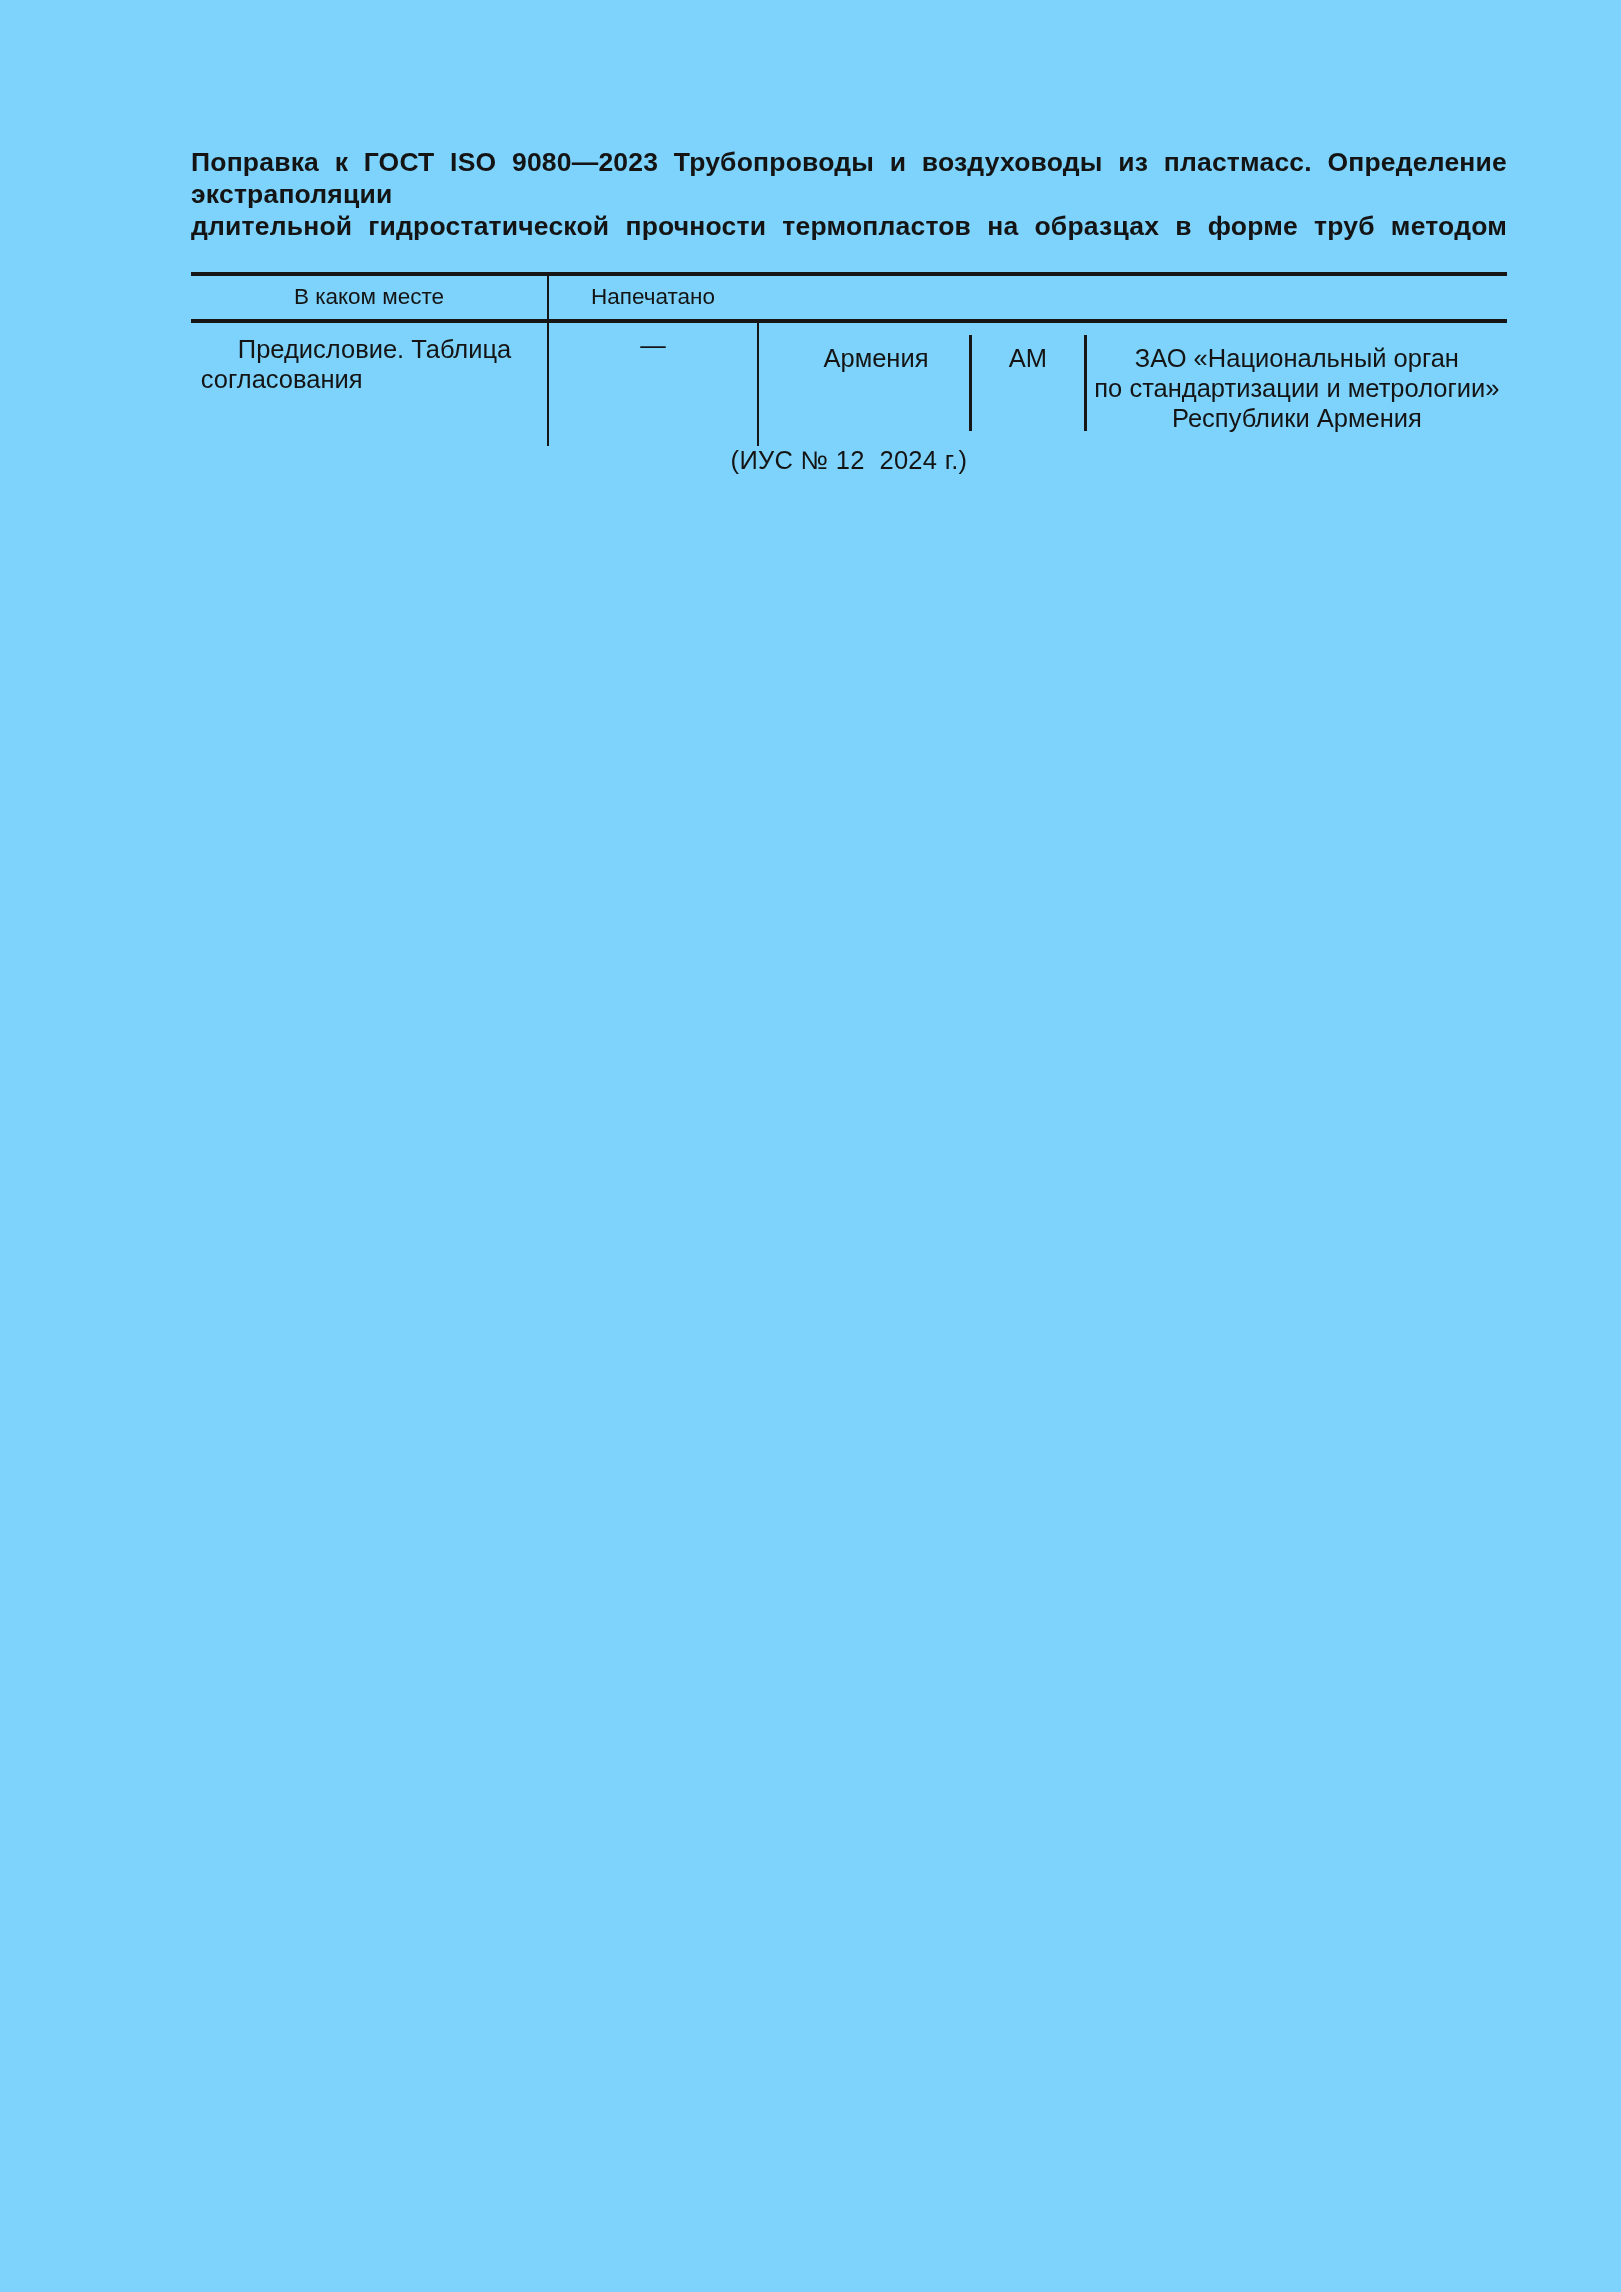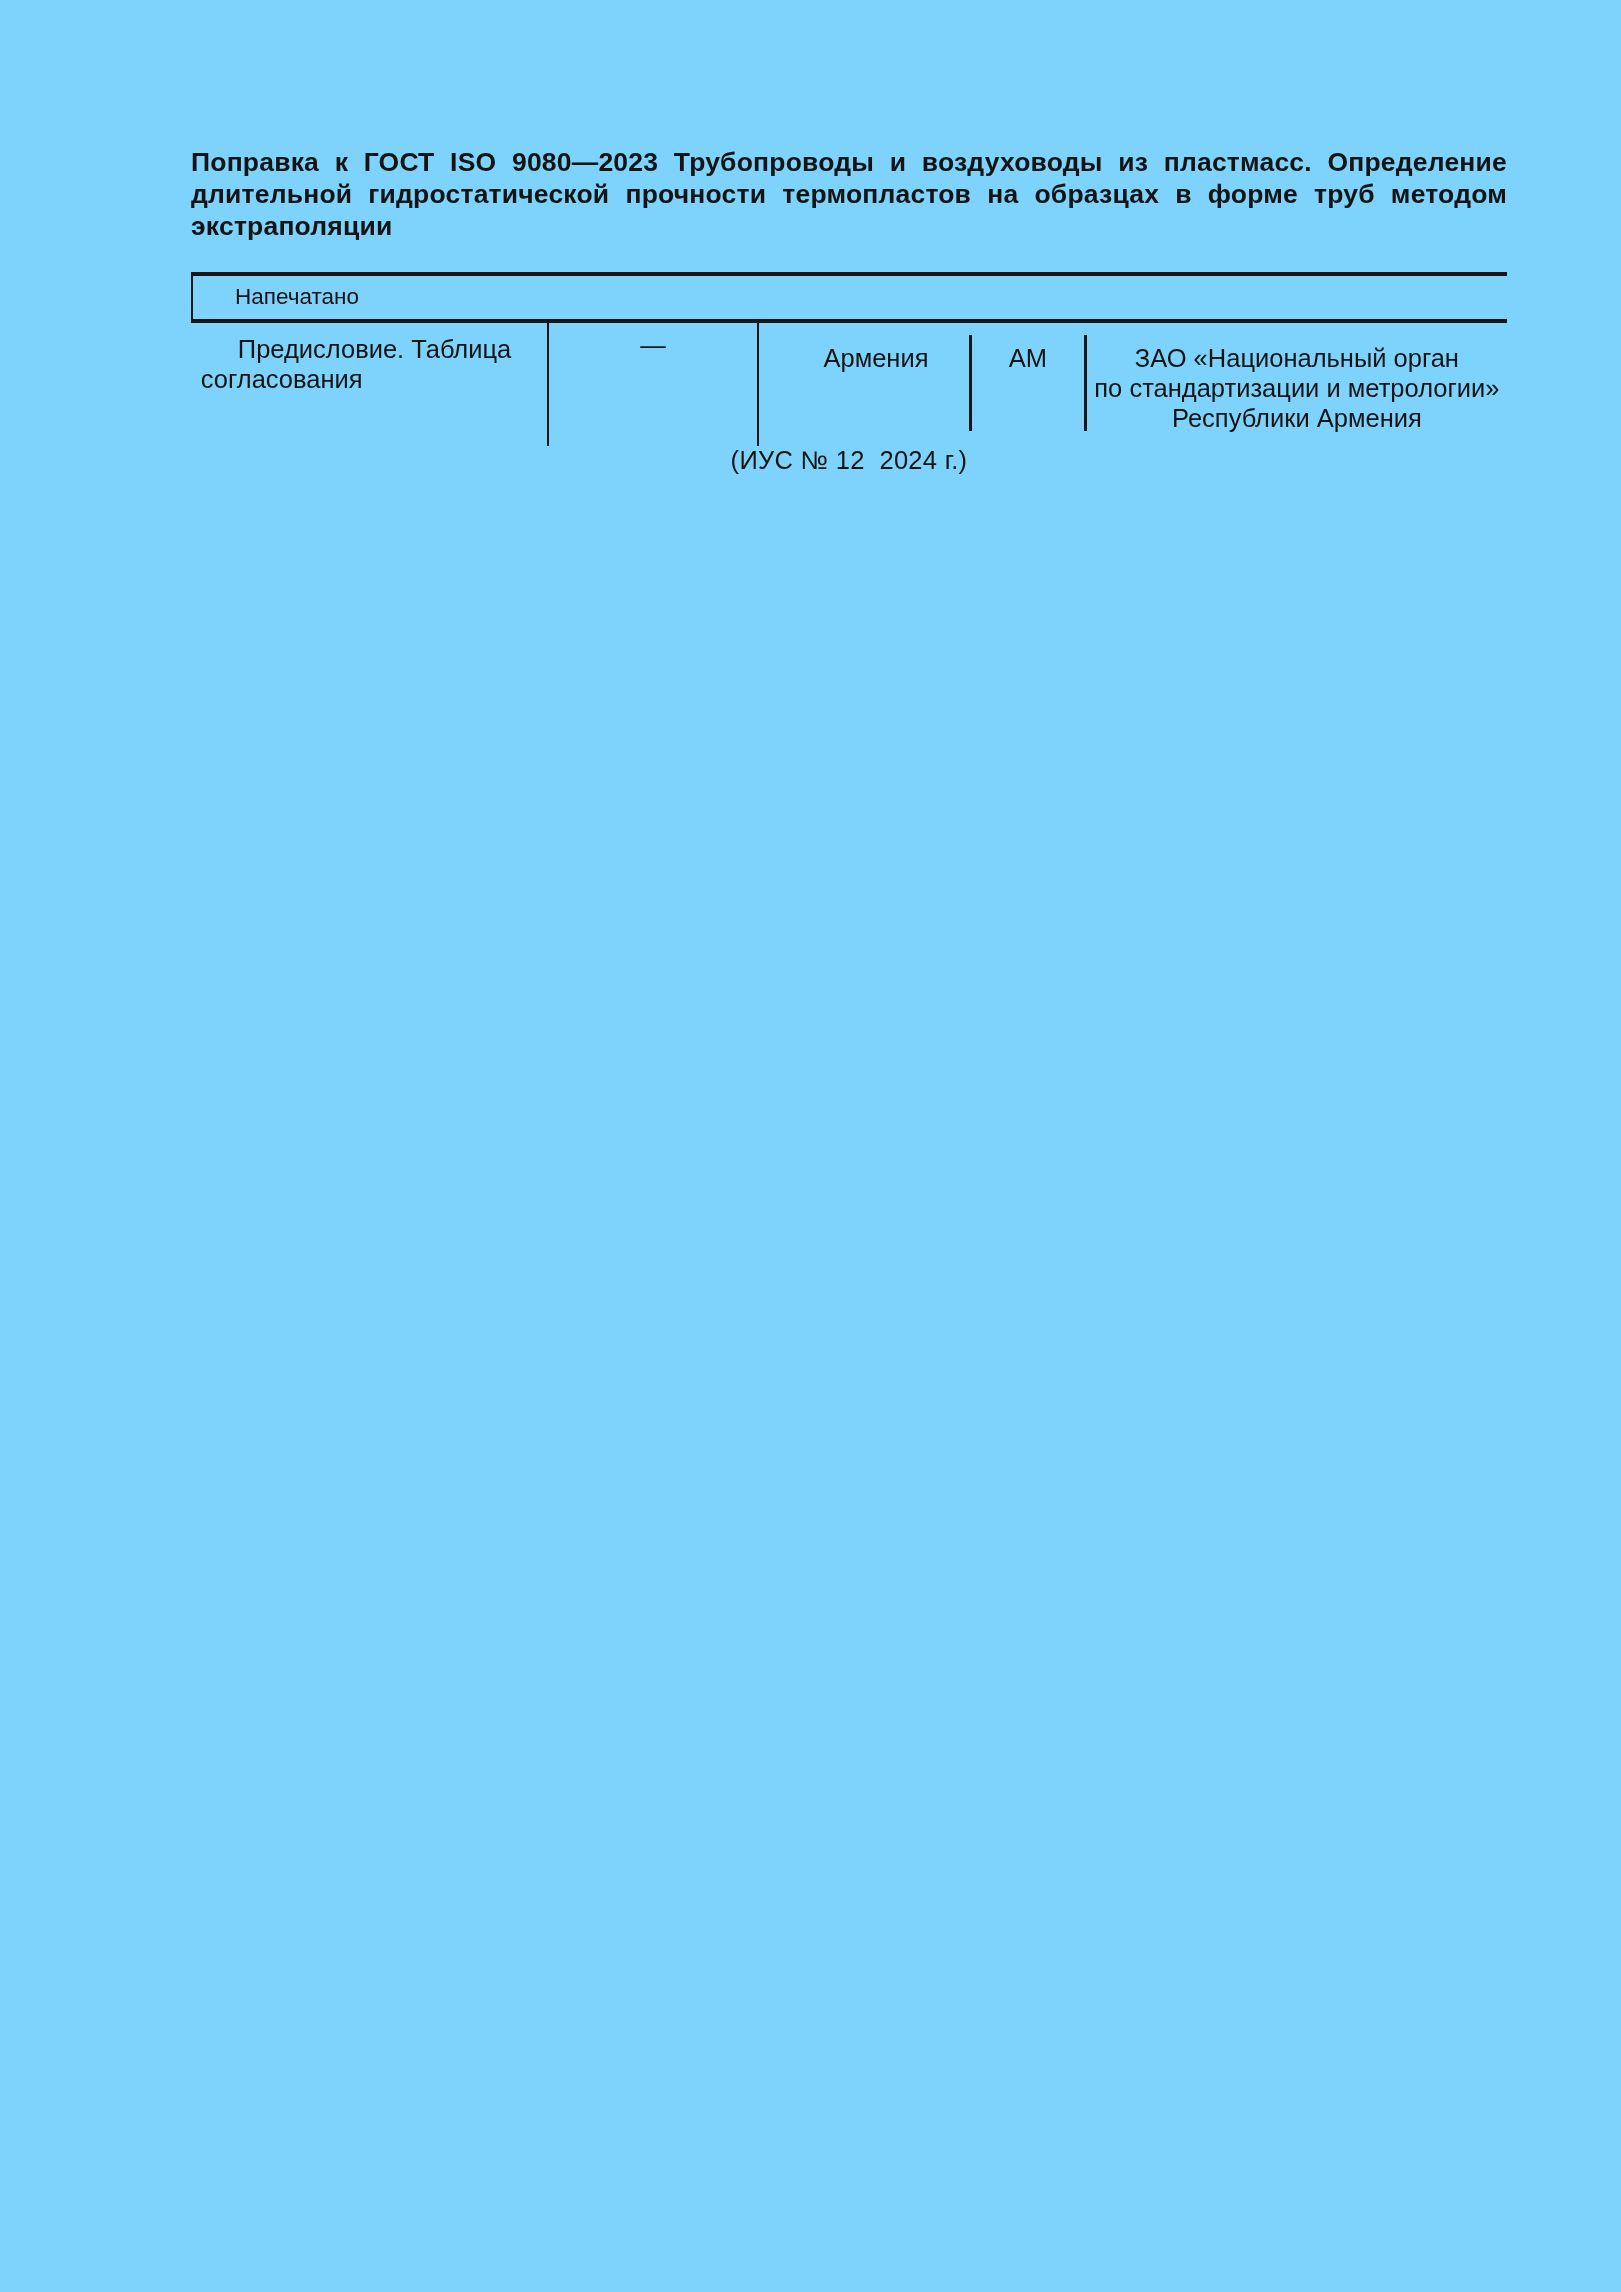--- a/index.html
+++ b/index.html
@@ -97,28 +97,29 @@
     letter-spacing: 0.3px;
   }
 </style>
 </head>
 <body>
 
 <div class="page">
 
   <div class="doc-title">
     <span class="title-line just">Поправка к ГОСТ ISO 9080—2023 Трубопроводы и воздуховоды из пластмасс. Определение</span>
+    <span class="title-line">экстраполяции</span>
     <span class="title-line just">длительной гидростатической прочности термопластов на образцах в форме труб методом</span>
-    <span class="title-line">экстраполяции</span>
   </div>
 
   <div class="gost-table">
     <div class="hrule"></div>
 
     <div class="thead">
+      <div class="th c1">В каком месте</div>
       <div class="th c2">Напечатано</div>
     </div>
 
     <div class="hrule"></div>
 
     <div class="trow">
       <div class="td c1">
         <span class="indent">Предисловие. Таблица</span>
         <span class="flush">согласования</span>
       </div>

